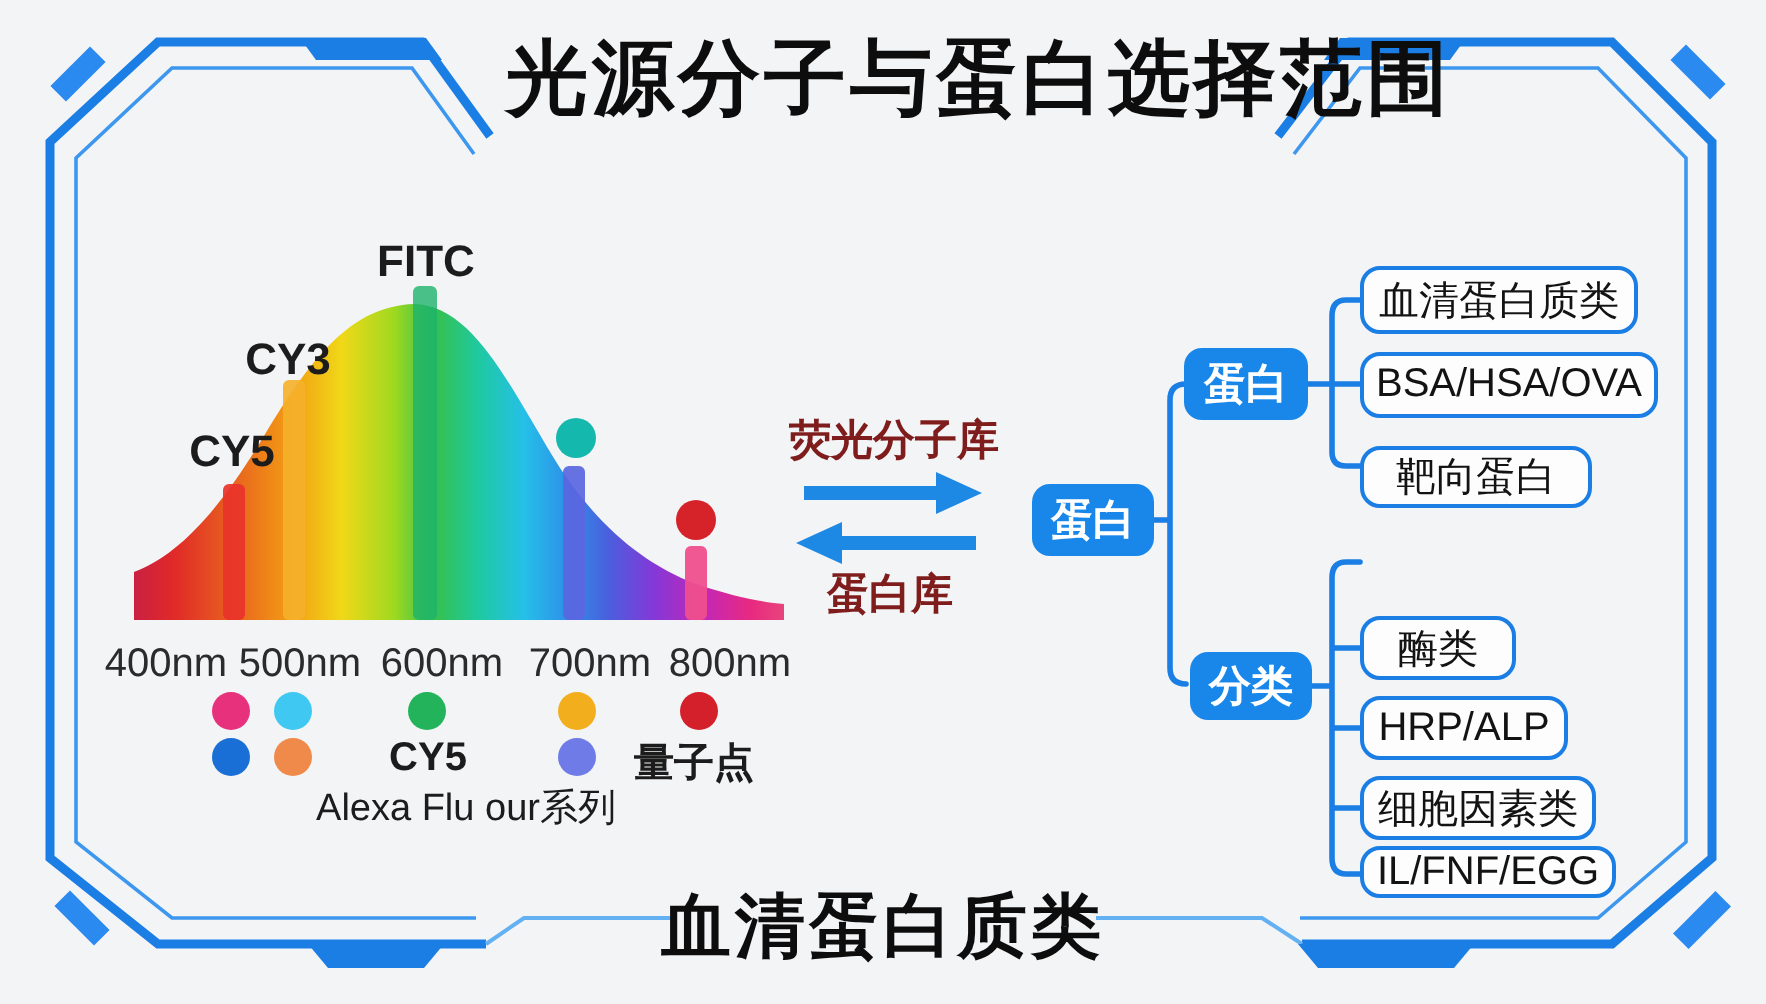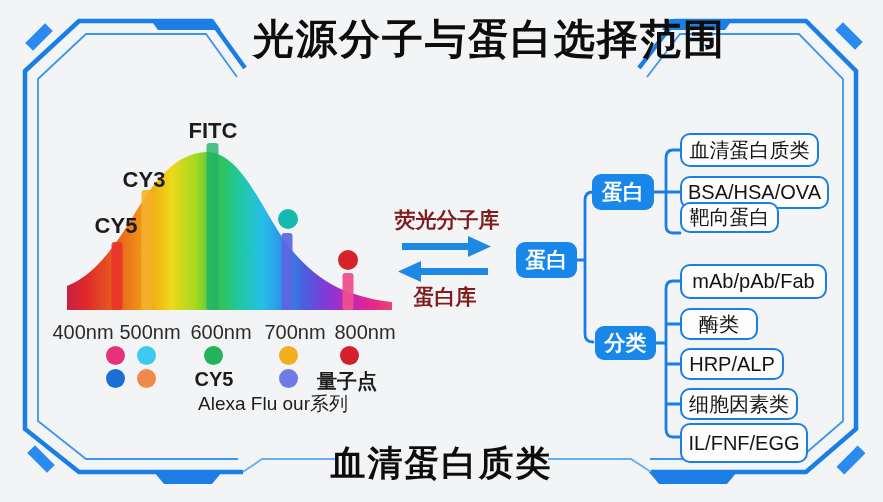--- a/index.html
+++ b/index.html
@@ -16,21 +16,21 @@
     font-size:41px;font-weight:900;letter-spacing:2px;color:#0d0d0d;margin-left:48px;
   }
   .footer-title{
     top:440px;left:0;width:100%;text-align:center;
     font-size:35px;font-weight:900;letter-spacing:2px;color:#0d0d0d;
   }
   .chart-label{font-size:22px;font-weight:700;color:#1c1c1c;}
   .axis-tick{font-size:20px;font-weight:500;color:#2b2b2b;}
   .legend-dot{width:19px;height:19px;border-radius:50%;}
   .legend-text{font-size:20px;font-weight:600;color:#1c1c1c;}
-  .legend-sub{font-size:19px;font-weight:500;color:#1c1c1c;margin-left:40px;}
+  .legend-sub{font-size:19px;font-weight:500;color:#1c1c1c;}
   .flow-label{font-size:21px;font-weight:800;color:#7f1d1d;}
   .node{
     display:flex;align-items:center;justify-content:center;
     background:#1887e9;color:#fff;border-radius:9px;
     font-size:21px;font-weight:700;box-sizing:border-box;
   }
   .leaf{
     display:flex;align-items:center;justify-content:center;
     background:#fdfdfd;border:2.5px solid #1b7ee4;border-radius:10px;
     font-size:20px;font-weight:500;color:#131313;box-sizing:border-box;
@@ -134,21 +134,20 @@
 
   <div class="abs ctr flow-label" style="left:447px;top:206px">荧光分子库</div>
   <div class="abs ctr flow-label" style="left:445px;top:283px">蛋白库</div>
 
   <div class="abs node" style="left:516px;top:242px;width:61px;height:36px">蛋白</div>
   <div class="abs node" style="left:592px;top:174px;width:62px;height:36px">蛋白</div>
   <div class="abs node" style="left:595px;top:326px;width:61px;height:34px">分类</div>
 
   <div class="abs leaf" style="left:680px;top:133px;width:139px;height:34px">血清蛋白质类</div>
   <div class="abs leaf" style="left:680px;top:176px;width:149px;height:33px">BSA/HSA/OVA</div>
-  <div class="abs leaf" style="left:680px;top:202px;width:99px;height:31px">靶向蛋白</div>
+  <div class="abs leaf" style="left:680px;top:223px;width:116px;height:31px">靶向蛋白</div>
 
-  <div class="abs leaf" style="left:680px;top:264px;width:147px;height:35px">mAb/pAb/Fab</div>
   <div class="abs leaf" style="left:680px;top:308px;width:78px;height:32px">酶类</div>
   <div class="abs leaf" style="left:680px;top:348px;width:104px;height:32px">HRP/ALP</div>
   <div class="abs leaf" style="left:680px;top:388px;width:118px;height:32px">细胞因素类</div>
-  <div class="abs leaf" style="left:680px;top:423px;width:128px;height:40px">IL/FNF/EGG</div>
+  <div class="abs leaf" style="left:680px;top:423px;width:128px;height:26px">IL/FNF/EGG</div>
 
 </div>
 
 </body></html>

